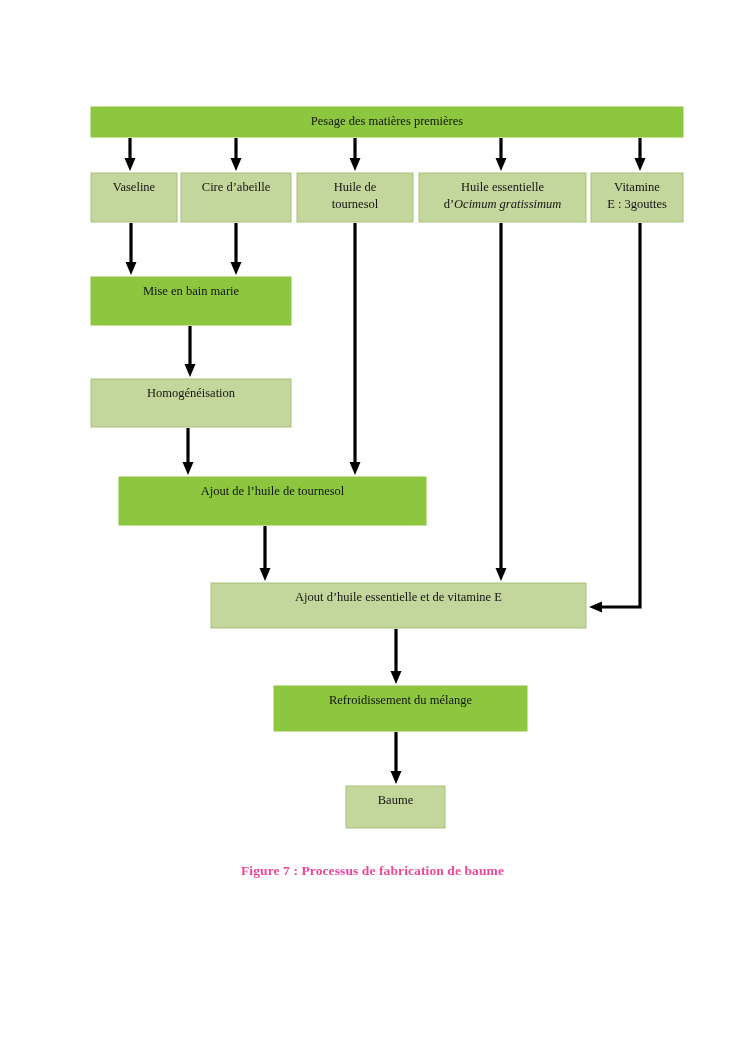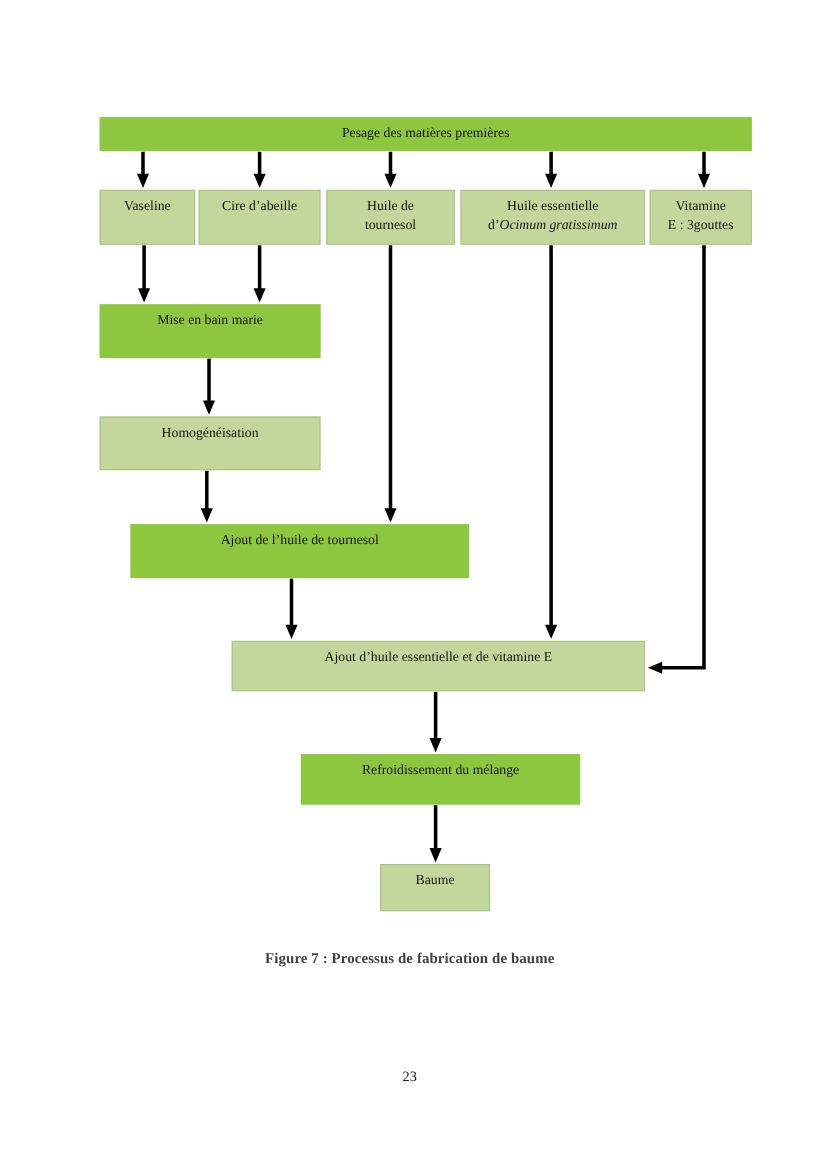--- a/index.html
+++ b/index.html
@@ -51,21 +51,21 @@
     stroke: none;
   }
   .figure-caption {
     position: absolute;
     left: 0;
     width: 745px;
     text-align: center;
     font-family: "Liberation Serif", "DejaVu Serif", serif;
     font-weight: bold;
     font-size: 13.5px;
-    color: #404040;
+    color: #ec4899;
     letter-spacing: 0.1px;
   }
   .page-number {
     position: absolute;
     left: 0;
     width: 745px;
     text-align: center;
     font-family: "Liberation Serif", "DejaVu Serif", serif;
     font-size: 13px;
     color: #1a1a1a;
@@ -189,15 +189,14 @@
         </g>
         <g>
           <rect x="346" y="786" width="99" height="42" fill="#C3D69B" stroke="#A9C07B" class="node-rect"></rect>
           <text x="395.5" y="801" class="node-label" dominant-baseline="middle">Baume</text>
         </g>
       </g>
   </svg>
 
   <div class="figure-caption" style="top:863px;">Figure 7 : Processus de fabrication de baume</div>
 
-  <div class="page-number" style="top:971px;">23</div>
 
 </div>
 
 </body></html>

